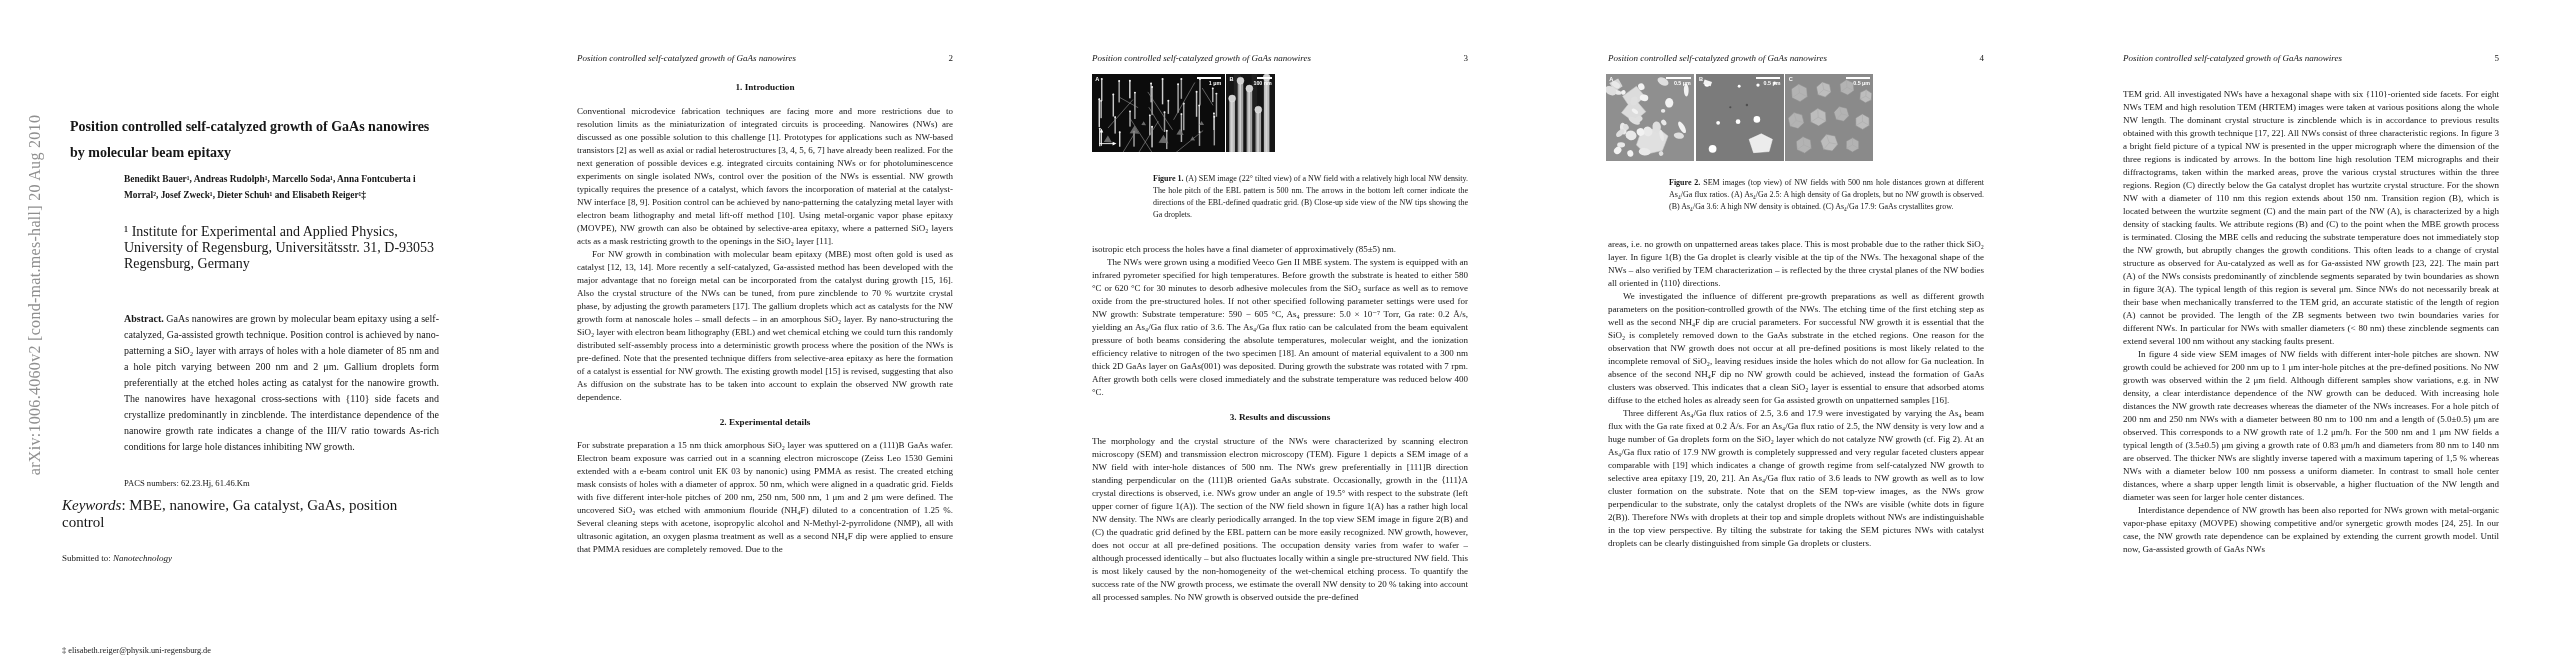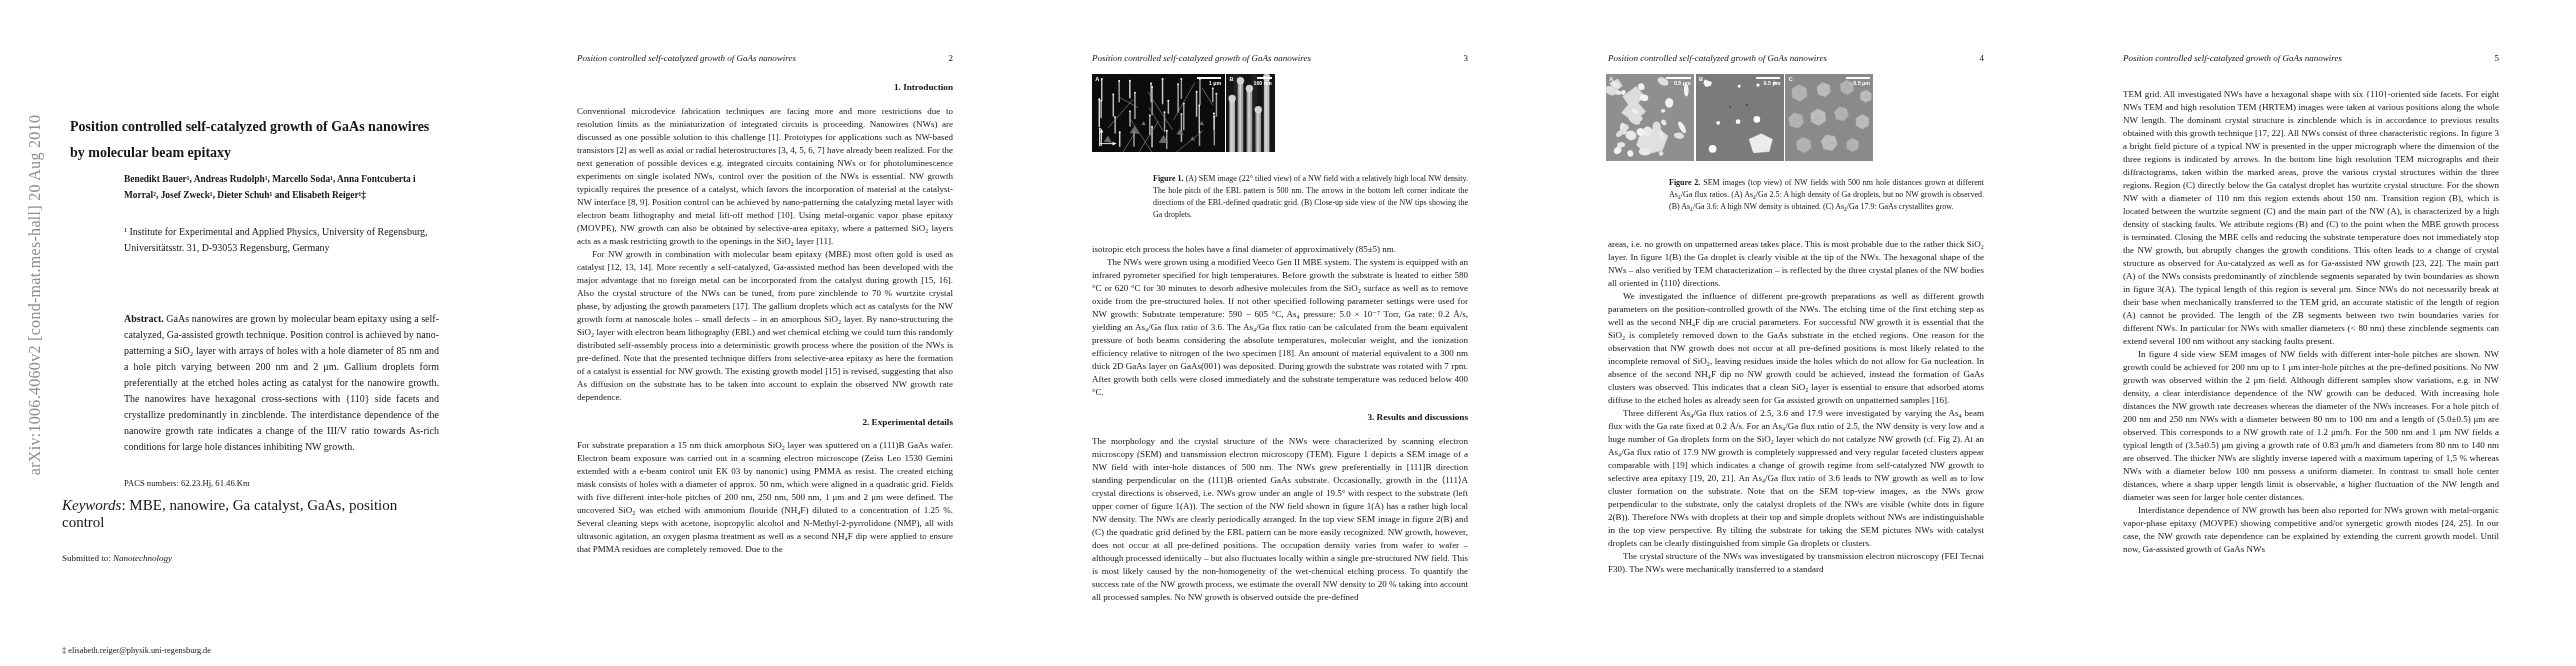--- a/index.html
+++ b/index.html
@@ -9,41 +9,41 @@
   #pg1{left:0;} #pg2{left:515px;} #pg3{left:1030px;} #pg4{left:1546px;} #pg5{left:2061px;}
 
   
   .watermark{position:absolute;left:-175px;top:285px;width:422px;height:20px;
              transform:rotate(-90deg);transform-origin:center;white-space:nowrap;
              font-size:16px;color:#8f8f8f;letter-spacing:0.3px;text-align:center;}
   .title{position:absolute;left:62px;top:106px;width:373px;font-size:14px;font-weight:bold;
          line-height:26px;margin:8px;}
   .authors{position:absolute;left:124px;top:171px;width:312px;font-size:9.4px;font-weight:bold;
            line-height:16.4px;}
-  .affils{position:absolute;left:124px;top:224px;width:315px;font-size:10px;line-height:16px;}
+  .affils{position:absolute;left:124px;top:224px;width:315px;font-size:14px;line-height:16px;}
   .abstract{position:absolute;left:124px;top:311px;width:315px;font-size:10px;line-height:16px;
             text-align:justify;}
   .pacs{position:absolute;left:124px;top:478px;width:315px;font-size:8.6px;}
   .keywords{position:absolute;left:62px;top:497px;width:376px;font-size:15px;}
   .submitted{position:absolute;left:62px;top:553px;width:376px;font-size:9px;}
   .footnote{position:absolute;left:62px;top:646px;width:376px;font-size:8.3px;}
   .it{font-style:italic;} .bf{font-weight:bold;}
 
   
   .runhead{position:absolute;left:62px;top:53px;width:376px;display:flex;
            justify-content:space-between;font-size:9px;}
   .runhead .rtitle{font-style:italic;}
   .runhead .pnum{font-style:normal;}
 
   
   .bodycol{position:absolute;left:62px;width:376px;font-size:9px;line-height:13px;
            text-align:justify;}
   .bodycol p{margin:0;}
   .bodycol p.ind{text-indent:15px;}
-  .section{font-size:9.2px;font-weight:bold;margin:12.2px 0 10.6px 0;text-align:right;}
+  .section{font-size:9.2px;font-weight:bold;margin:12.2px 0 10.6px 0;text-align:center;}
   .section.first{margin-top:0;}
   #pg2 .bodycol{top:81px;} #pg3 .bodycol{top:243px;} #pg4 .bodycol{top:238px;} #pg5 .bodycol{top:88px;}
 
   
   .fig1{position:absolute;left:62px;top:74px;width:183px;height:78px;display:flex;gap:1.7px;}
   .fig1 .pa{position:relative;width:133px;height:78px;background:#0c0c0c;overflow:hidden;}
   .fig1 .pb{position:relative;width:49px;height:78px;background:#151515;overflow:hidden;}
   .fig2{position:absolute;left:60px;top:74px;width:268px;height:87px;display:flex;gap:1.7px;}
   .fig2 .panel{position:relative;width:88px;height:87px;overflow:hidden;}
   .fig2 .p-a{background:#8f8f8f;} .fig2 .p-b{background:#7b7b7b;} .fig2 .p-c{background:#8a8a8a;}
@@ -345,21 +345,20 @@
           </svg>
       </div>
     </div>
     <div class="caption">
       <span class="bf">Figure 2.</span><span> SEM images (top view) of NW fields with 500 nm hole distances grown at different As₄/Ga flux ratios. (A) As₄/Ga 2.5: A high density of Ga droplets, but no NW growth is observed. (B) As₄/Ga 3.6: A high NW density is obtained. (C) As₄/Ga 17.9: GaAs crystallites grow.</span>
     </div>
     <div class="bodycol">
       <p>areas, i.e. no growth on unpatterned areas takes place. This is most probable due to the rather thick SiO₂ layer. In figure 1(B) the Ga droplet is clearly visible at the tip of the NWs. The hexagonal shape of the NWs – also verified by TEM characterization – is reflected by the three crystal planes of the NW bodies all oriented in ⟨110⟩ directions.</p>
       <p class="ind">We investigated the influence of different pre-growth preparations as well as different growth parameters on the position-controlled growth of the NWs. The etching time of the first etching step as well as the second NH₄F dip are crucial parameters. For successful NW growth it is essential that the SiO₂ is completely removed down to the GaAs substrate in the etched regions. One reason for the observation that NW growth does not occur at all pre-defined positions is most likely related to the incomplete removal of SiO₂, leaving residues inside the holes which do not allow for Ga nucleation. In absence of the second NH₄F dip no NW growth could be achieved, instead the formation of GaAs clusters was observed. This indicates that a clean SiO₂ layer is essential to ensure that adsorbed atoms diffuse to the etched holes as already seen for Ga assisted growth on unpatterned samples [16].</p>
       <p class="ind">Three different As₄/Ga flux ratios of 2.5, 3.6 and 17.9 were investigated by varying the As₄ beam flux with the Ga rate fixed at 0.2 Å/s. For an As₄/Ga flux ratio of 2.5, the NW density is very low and a huge number of Ga droplets form on the SiO₂ layer which do not catalyze NW growth (cf. Fig 2). At an As₄/Ga flux ratio of 17.9 NW growth is completely suppressed and very regular faceted clusters appear comparable with [19] which indicates a change of growth regime from self-catalyzed NW growth to selective area epitaxy [19, 20, 21]. An As₄/Ga flux ratio of 3.6 leads to NW growth as well as to low cluster formation on the substrate. Note that on the SEM top-view images, as the NWs grow perpendicular to the substrate, only the catalyst droplets of the NWs are visible (white dots in figure 2(B)). Therefore NWs with droplets at their top and simple droplets without NWs are indistinguishable in the top view perspective. By tilting the substrate for taking the SEM pictures NWs with catalyst droplets can be clearly distinguished from simple Ga droplets or clusters.</p>
-      <p class="ind">The crystal structure of the NWs was investigated by transmission electron microscopy (FEI Tecnai F30). The NWs were mechanically transferred to a standard</p>
     </div>
   </section>
 
   <section class="page" id="pg5">
     <div class="runhead">
       <span class="rtitle">Position controlled self-catalyzed growth of GaAs nanowires</span>
       <span class="pnum">5</span>
     </div>
     <div class="bodycol">
       <p>TEM grid. All investigated NWs have a hexagonal shape with six {110}-oriented side facets. For eight NWs TEM and high resolution TEM (HRTEM) images were taken at various positions along the whole NW length. The dominant crystal structure is zincblende which is in accordance to previous results obtained with this growth technique [17, 22]. All NWs consist of three characteristic regions. In figure 3 a bright field picture of a typical NW is presented in the upper micrograph where the dimension of the three regions is indicated by arrows. In the bottom line high resolution TEM micrographs and their diffractograms, taken within the marked areas, prove the various crystal structures within the three regions. Region (C) directly below the Ga catalyst droplet has wurtzite crystal structure. For the shown NW with a diameter of 110 nm this region extends about 150 nm. Transition region (B), which is located between the wurtzite segment (C) and the main part of the NW (A), is characterized by a high density of stacking faults. We attribute regions (B) and (C) to the point when the MBE growth process is terminated. Closing the MBE cells and reducing the substrate temperature does not immediately stop the NW growth, but abruptly changes the growth conditions. This often leads to a change of crystal structure as observed for Au-catalyzed as well as for Ga-assisted NW growth [23, 22]. The main part (A) of the NWs consists predominantly of zincblende segments separated by twin boundaries as shown in figure 3(A). The typical length of this region is several μm. Since NWs do not necessarily break at their base when mechanically transferred to the TEM grid, an accurate statistic of the length of region (A) cannot be provided. The length of the ZB segments between two twin boundaries varies for different NWs. In particular for NWs with smaller diameters (&lt; 80 nm) these zincblende segments can extend several 100 nm without any stacking faults present.</p>

